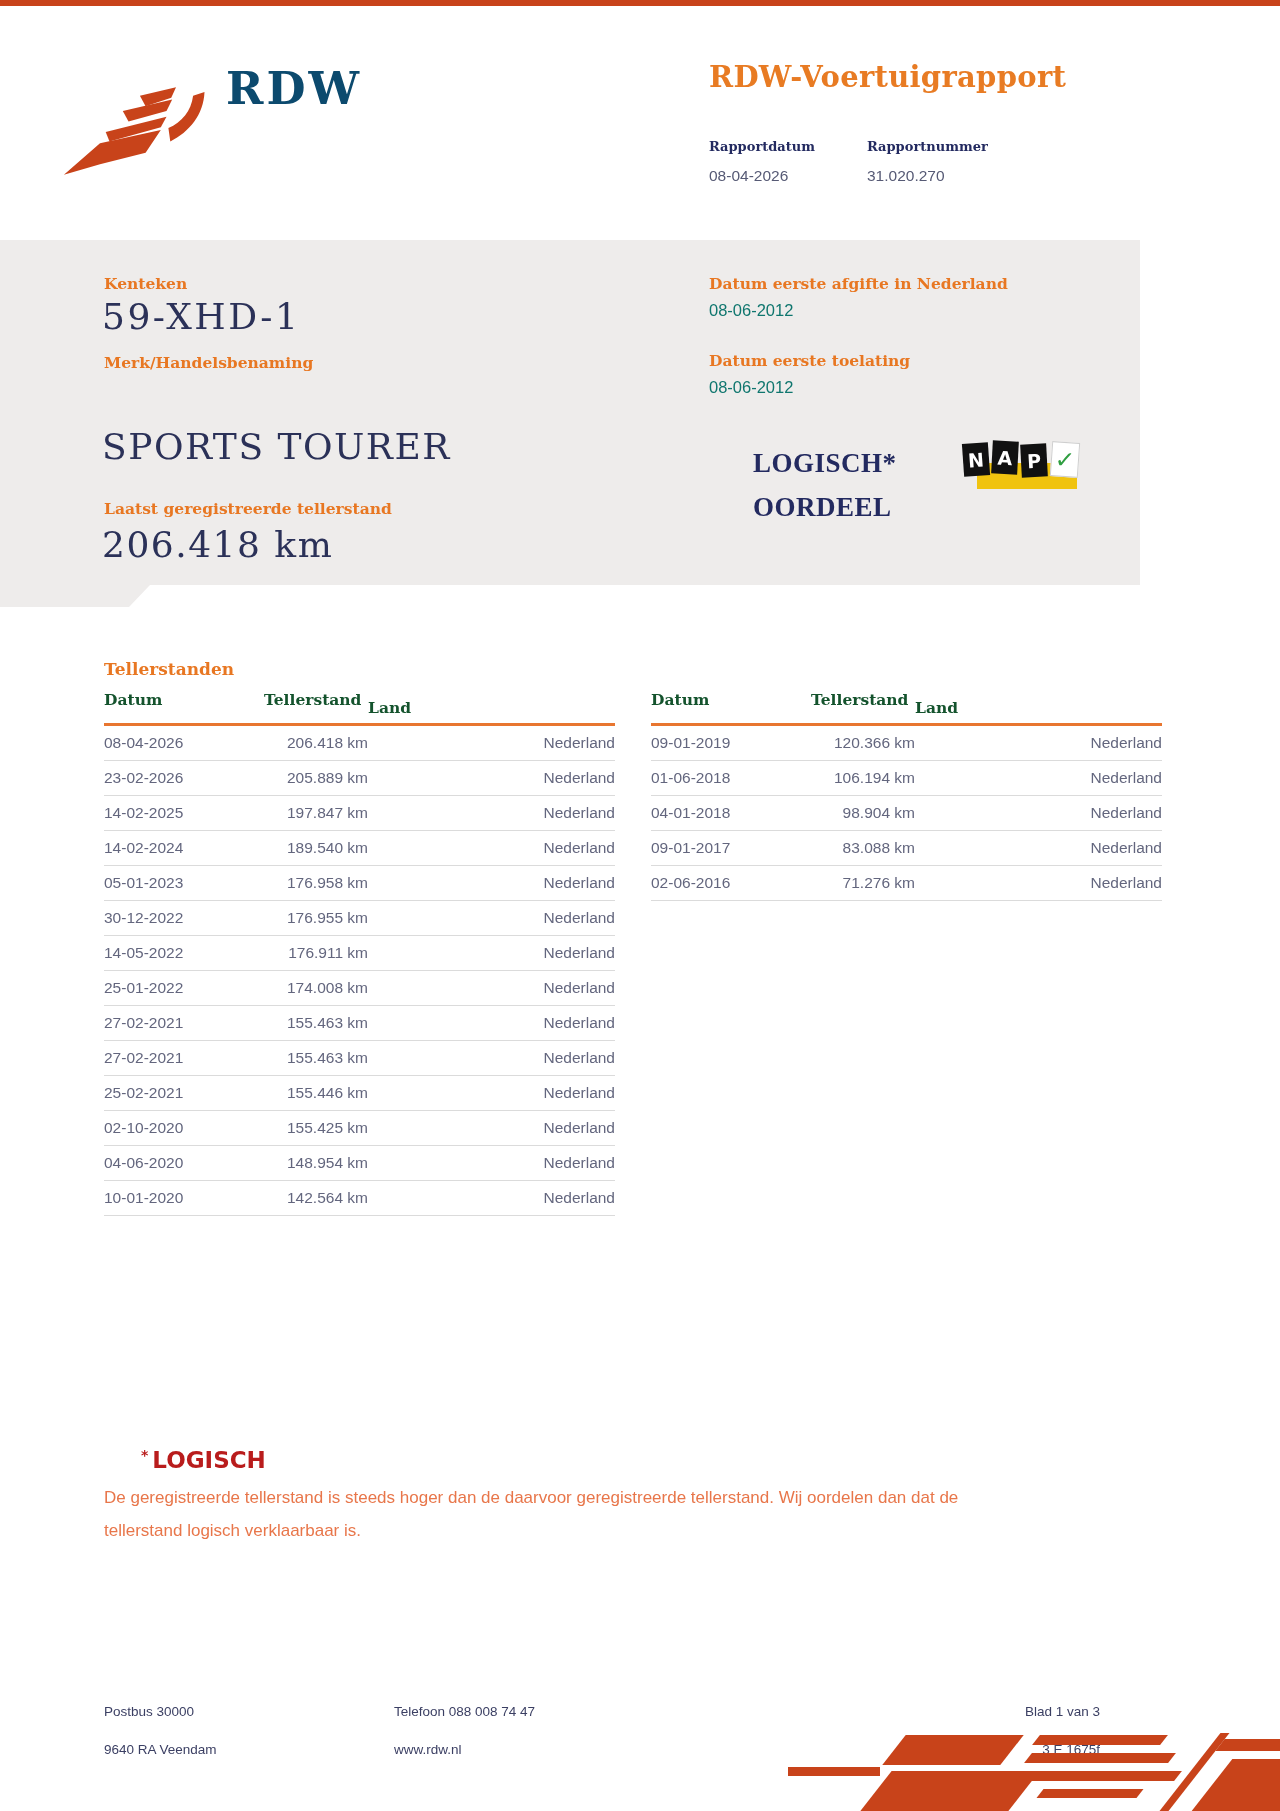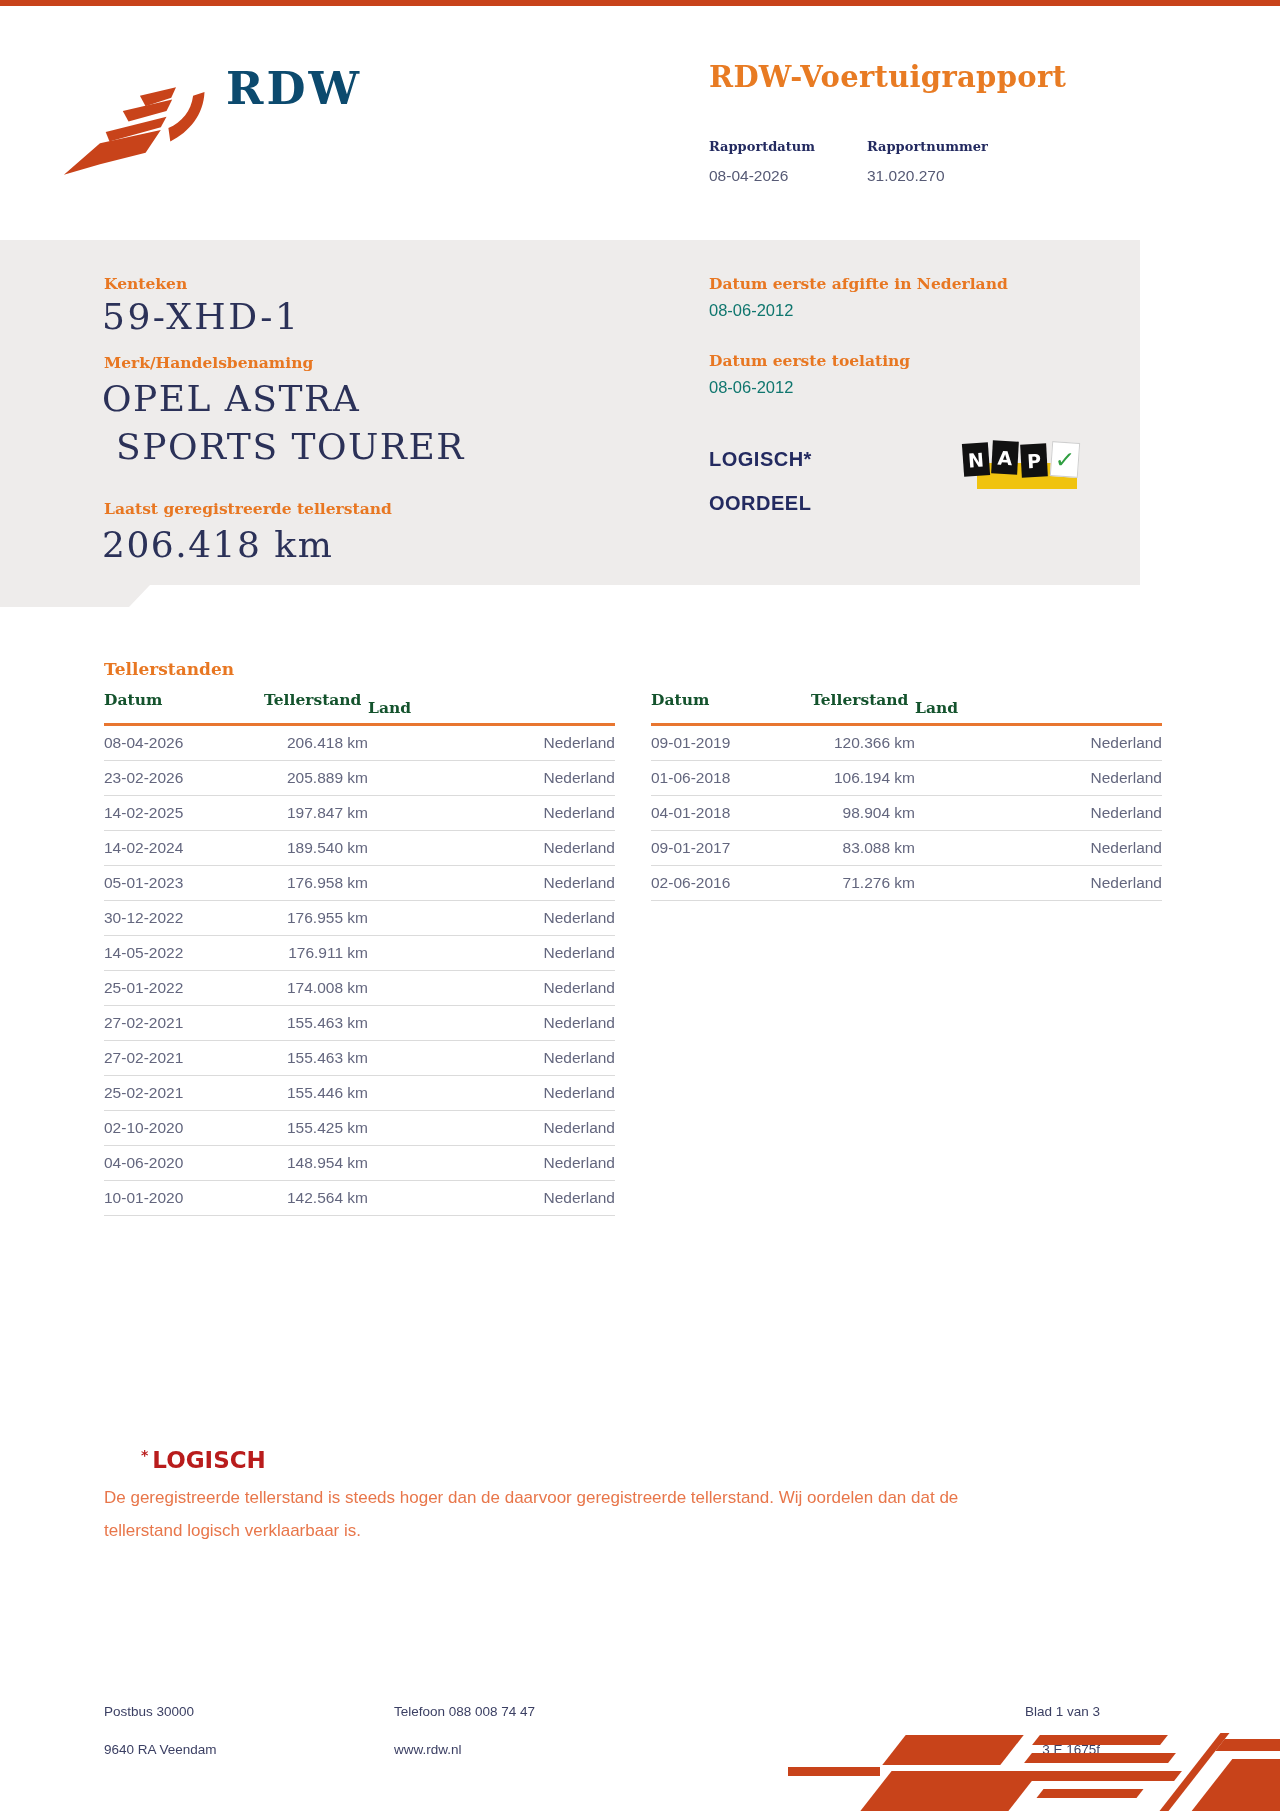--- a/index.html
+++ b/index.html
@@ -21,22 +21,22 @@
   .meta-label{font-family:"DejaVu Serif",serif;font-weight:700;font-size:13px;color:#232a60;}
   .meta-value{font-size:15.5px;color:#565a75;}
 
   
   .panel{left:0;top:240px;width:1140px;height:345px;background:#eeeceb;}
   .panel-tab{left:0;top:585px;width:150px;height:22px;background:#eeeceb;
              clip-path:polygon(0 0,100% 0,86% 100%,0 100%);}
   .lbl-orange{font-family:"DejaVu Serif",serif;font-weight:700;font-size:15.5px;color:#e87722;}
   .val-serif{font-family:"DejaVu Serif",serif;font-size:36px;color:#2b3158;letter-spacing:1.5px;}
   .val-date{font-size:16.5px;color:#0f766e;}
-  .oordeel{font-family:Liberation Sans, sans-serif;font-weight:700;font-size:20px;
-           color:#232a60;letter-spacing:.5px;}
+  .oordeel{font-family:Liberation Serif, serif;font-weight:700;font-size:27px;
+           color:#232a60;letter-spacing:.5px;margin-left:44px;}
 
   
   .nap{left:963px;top:441px;width:118px;height:54px;}
   .nap-shadow{position:absolute;left:14px;top:22px;width:100px;height:26px;background:#f0c30f;}
   .nap-tile{position:absolute;top:0;width:26px;height:33px;background:#111111;color:#fff;
             display:flex;align-items:center;justify-content:center;
             font-family:"DejaVu Sans",sans-serif;font-weight:700;font-size:19px;}
   .nap-tile.check{background:#ffffff;border:1px solid #cfcfcf;color:#2f9e41;font-size:24px;}
 
   
@@ -102,22 +102,21 @@
   <div class="abs meta-label" style="left:867px;top:139px">Rapportnummer</div>
   <div class="abs meta-value" style="left:867px;top:167px">31.020.270</div>
 
   <div class="abs panel"></div>
   <div class="abs panel-tab"></div>
 
   <div class="abs lbl-orange" style="left:104px;top:274px">Kenteken</div>
   <div class="abs val-serif" style="left:102px;top:296px;letter-spacing:2.5px">59-XHD-1</div>
 
   <div class="abs lbl-orange" style="left:104px;top:353px">Merk/Handelsbenaming</div>
-  <div class="abs val-serif" style="left:102px;top:378px">OPEL ASTRA</div>
-  <div class="abs val-serif" style="left:116px;top:426px">SPORTS TOURER</div>
+  <div class="abs val-serif" style="left:102px;top:426px">SPORTS TOURER</div>
 
   <div class="abs lbl-orange" style="left:104px;top:499px">Laatst geregistreerde tellerstand</div>
   <div class="abs val-serif" style="left:102px;top:524px">206.418 km</div>
 
   <div class="abs lbl-orange" style="left:709px;top:274px">Datum eerste afgifte in Nederland</div>
   <div class="abs val-date" style="left:709px;top:301px">08-06-2012</div>
   <div class="abs lbl-orange" style="left:709px;top:351px">Datum eerste toelating</div>
   <div class="abs val-date" style="left:709px;top:378px">08-06-2012</div>
 
   <div class="abs oordeel" style="left:709px;top:448px">LOGISCH*</div>

